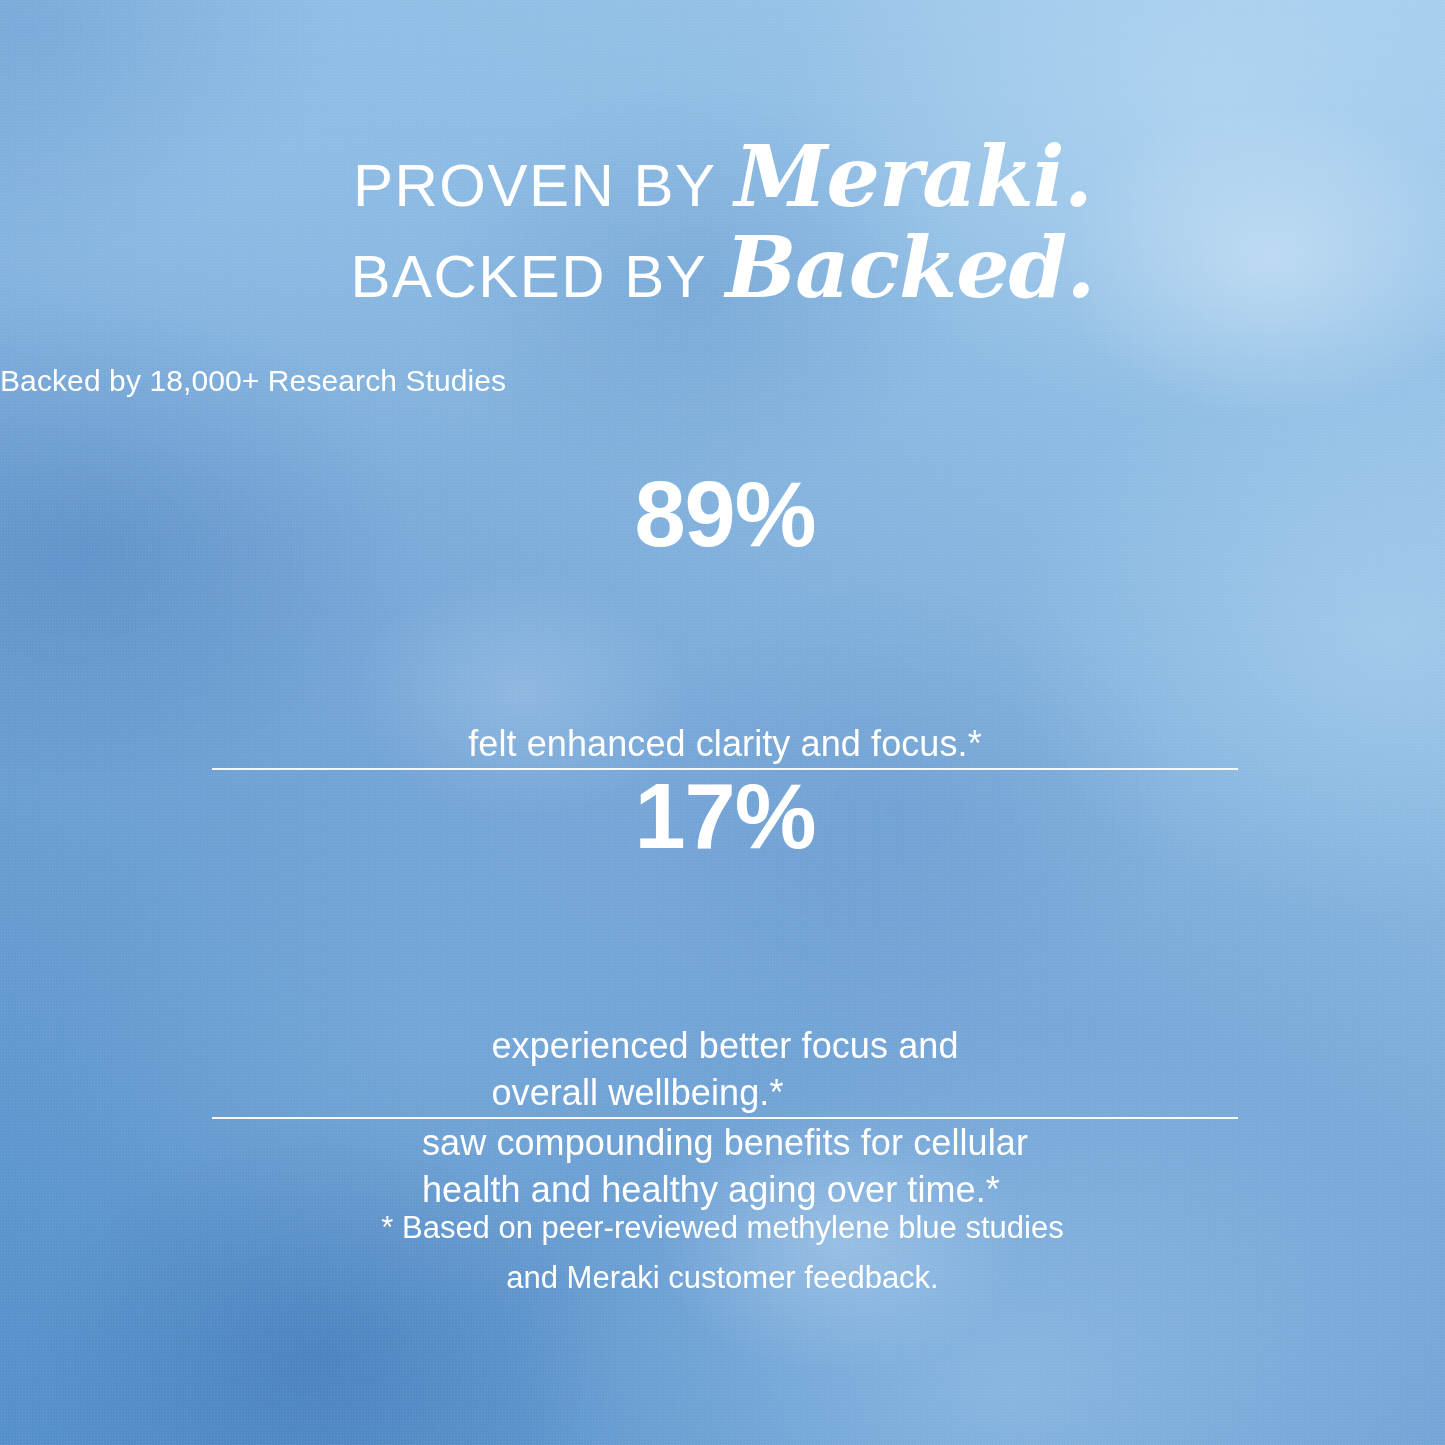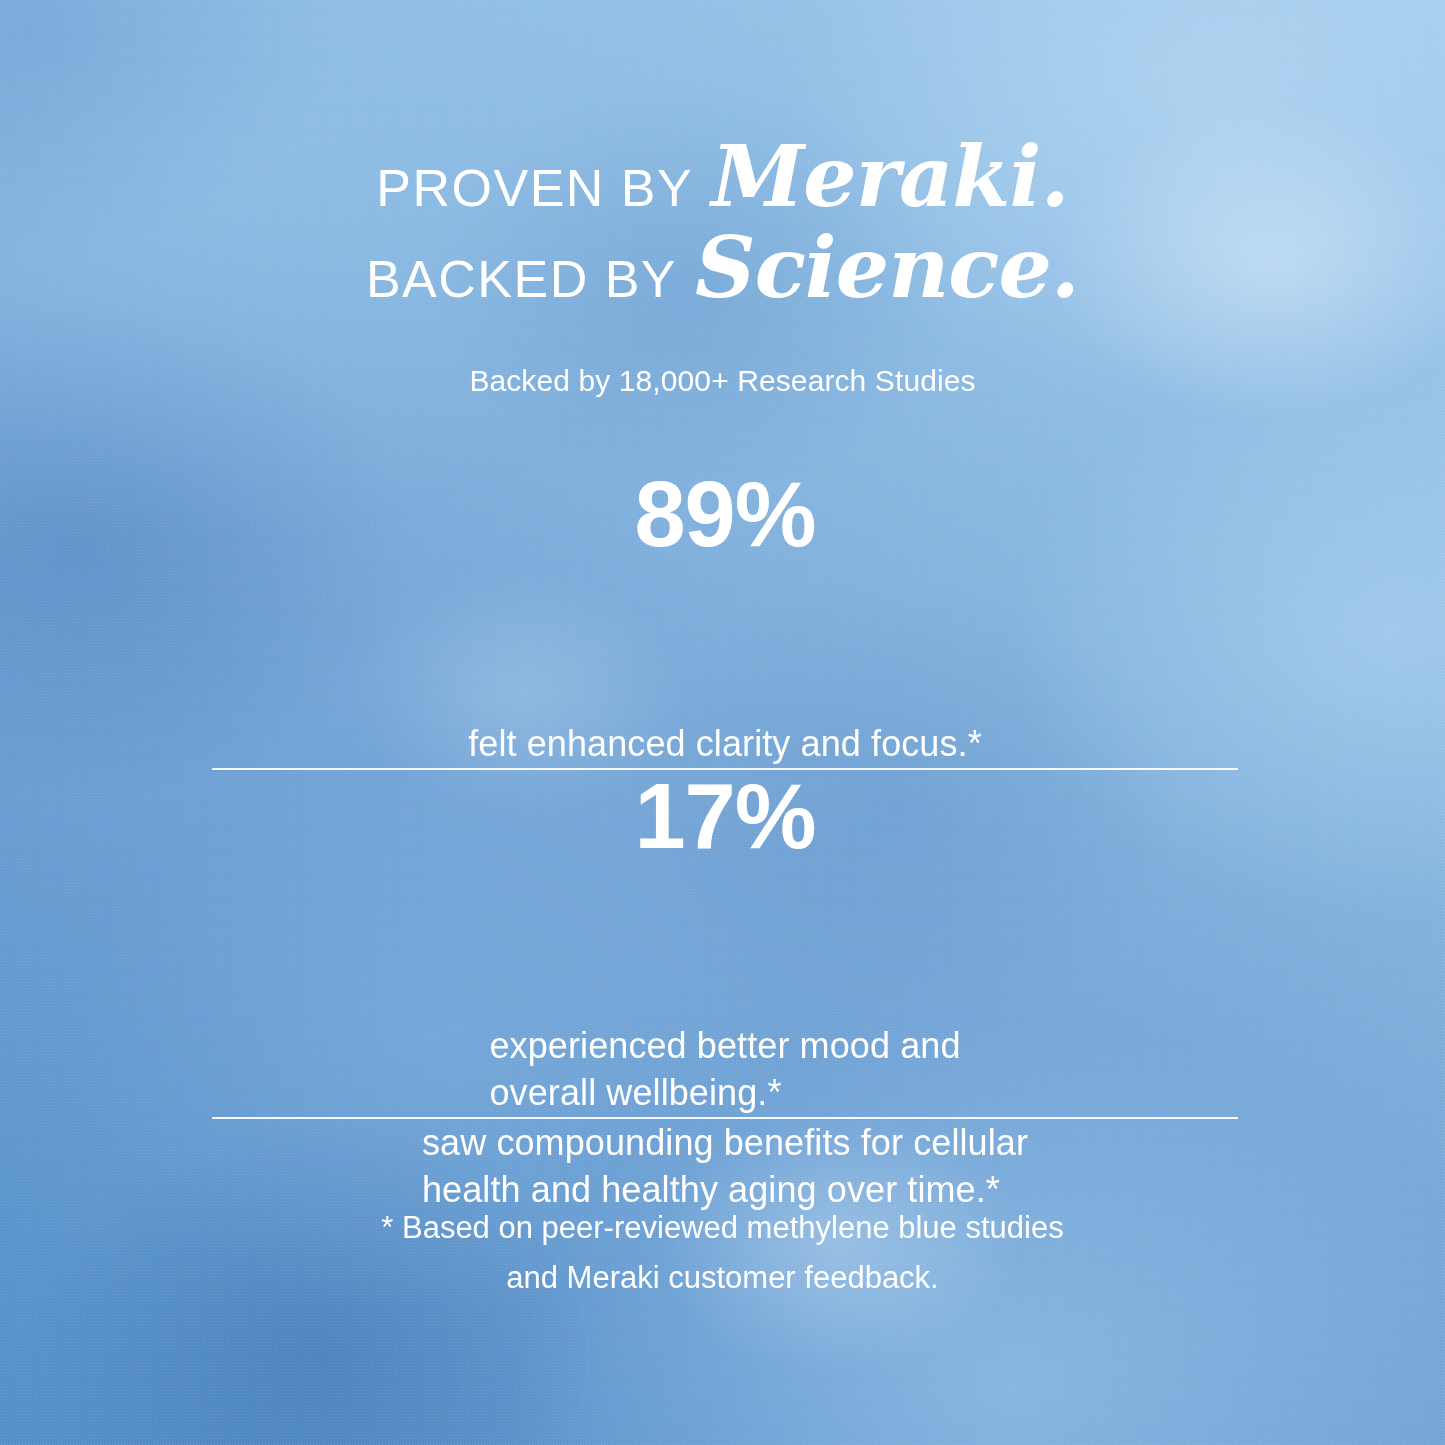--- a/index.html
+++ b/index.html
@@ -94,42 +94,41 @@
 
   .headline-line {
     display: block;
     line-height: 1.03;
     margin-bottom: 4px;
   }
 
   .hl-plain {
     font-family: "Liberation Sans", sans-serif;
     font-weight: 300;
-    font-size: 52px;
+    font-size: 60px;
     letter-spacing: 1.5px;
     text-transform: uppercase;
     vertical-align: baseline;
   }
 
   .hl-accent {
     font-family: "DejaVu Serif", "Liberation Serif", serif;
     font-style: italic;
     font-weight: 700;
     font-size: 84px;
     letter-spacing: -1px;
     margin-left: 18px;
     vertical-align: baseline;
   }
 
   .subtitle {
     position: absolute;
     left: 0;
     right: 0;
     top: 364px;
-    text-align: center;
     font-size: 30px;
     font-weight: 400;
     letter-spacing: 0.1px;
   }
 
   
   .stats {
     position: absolute;
     left: 212px;
     right: 207px;
@@ -197,41 +196,41 @@
   <div class="clouds l3"></div>
   <div class="grain"></div>
 
   <div class="content">
 
     <div class="headline">
       <span class="headline-line">
         <span class="hl-plain">PROVEN BY</span><span class="hl-accent">Meraki.</span>
       </span>
       <span class="headline-line">
-        <span class="hl-plain">BACKED BY</span><span class="hl-accent">Science.</span>
+        <span class="hl-plain">BACKED BY</span><span class="hl-accent">Backed.</span>
       </span>
     </div>
 
     <div class="subtitle">Backed by 18,000+ Research Studies</div>
 
     <div class="stats">
 
       <div class="stat-row">
         <div class="stat-value">89%</div>
         <div class="stat-text">
           <span class="l">felt enhanced clarity and focus.*</span>
         </div>
       </div>
 
       <div class="divider"></div>
 
       <div class="stat-row">
         <div class="stat-value">17%</div>
         <div class="stat-text">
-          <span class="l">experienced better mood and</span>
+          <span class="l">experienced better focus and</span>
           <span class="l">overall wellbeing.*</span>
         </div>
       </div>
 
       <div class="divider"></div>
 
       <div class="stat-row">
         <div class="stat-text">
           <span class="l">saw compounding benefits for cellular</span>
           <span class="l">health and healthy aging over time.*</span>

